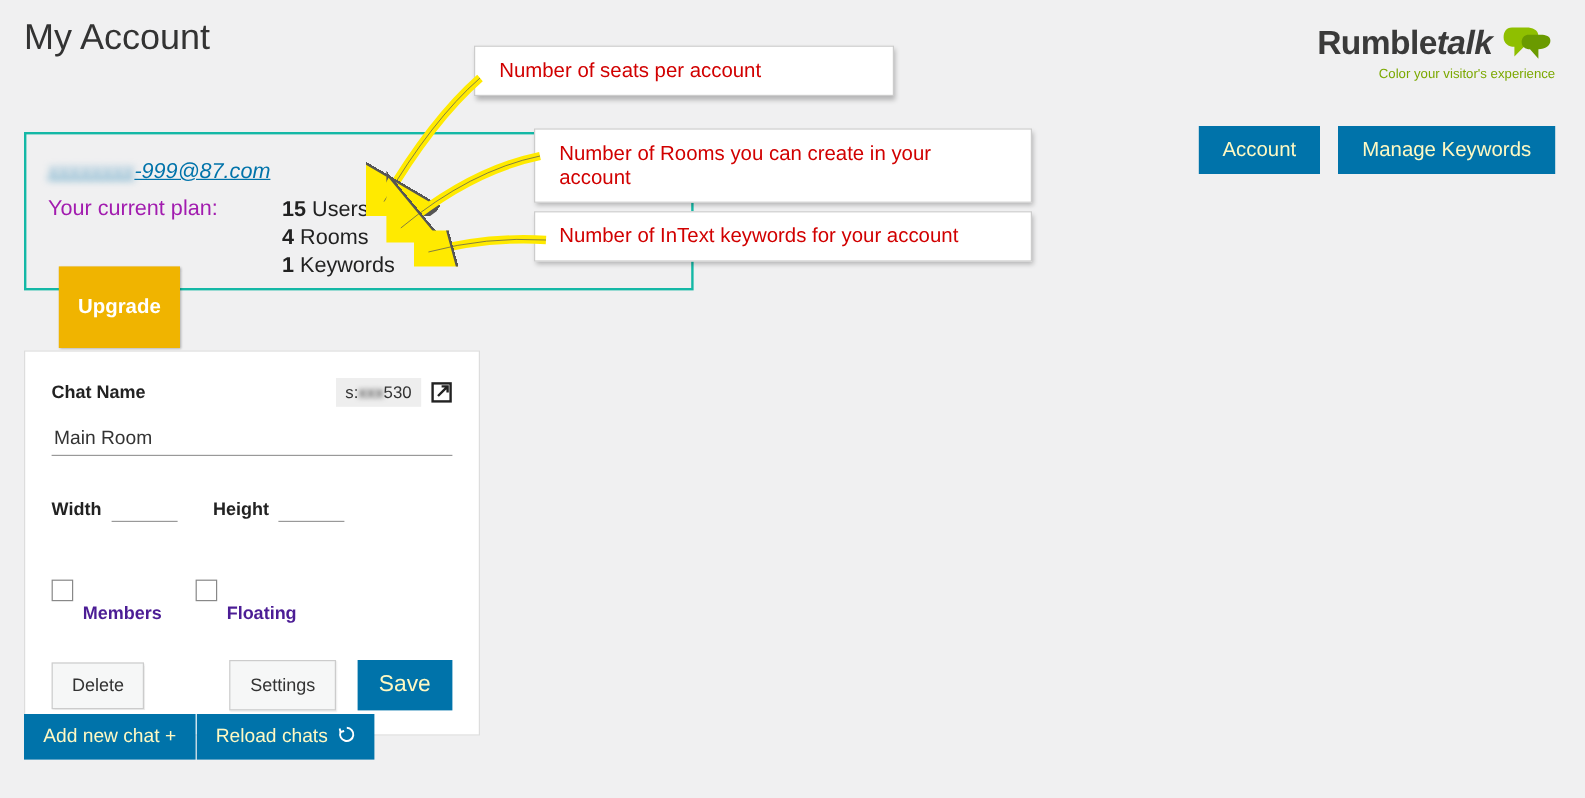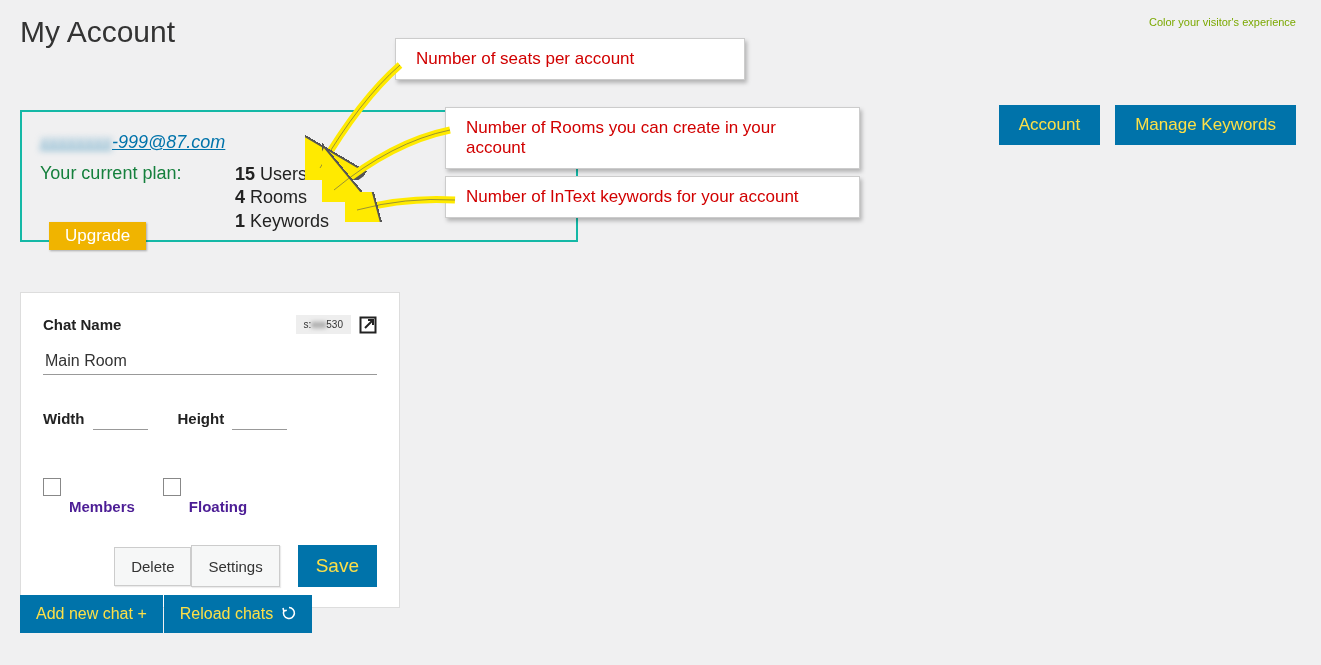--- a/index.html
+++ b/index.html
@@ -50,21 +50,21 @@
   
   .top-buttons {
     position: absolute;
     right: 25px;
     top: 105px;
     display: flex;
     gap: 15px;
   }
   .btn-primary {
     background: #0073aa;
-    color: #fde047;
+    color: #fef9c3;
     border: none;
     padding: 10px 20px;
     font-size: 17px;
     cursor: pointer;
   }
   .btn-light {
     background: #f6f7f7;
     border: 1px solid #ccc;
     color: #333;
     padding: 10px 16px;
@@ -83,34 +83,34 @@
     border: 2px solid #14b8a6;
     padding: 20px 18px 0 18px;
   }
   .account-email {
     color: #0073aa;
     font-style: italic;
     text-decoration: underline;
     font-size: 18px;
   }
   .plan-row { margin-top: 10px; display: flex; align-items: flex-start; }
-  .plan-label { font-size: 18px; color: #15803d; width: 195px; }
+  .plan-label { font-size: 18px; color: #a21caf; width: 195px; }
   .plan-stats { font-size: 18px; color: #222; }
   .plan-stats .line { line-height: 1.3; }
   .plan-stats b { font-weight: 700; }
 
   .upgrade-btn {
     position: absolute;
     left: 49px;
     top: 222px;
     background: #f0b400;
     color: #fff;
-    font-weight: 400;
+    font-weight: 700;
     font-size: 17px;
-    padding: 4px 16px;
+    padding: 24px 16px;
     border: none;
     cursor: pointer;
     box-shadow: 1px 1px 2px rgba(0,0,0,0.3);
   }
 
   
   .annotation {
     position: absolute;
     background: #fff;
     border: 1px solid #ccc;
@@ -134,21 +134,21 @@
     background: #fff;
     border: 1px solid #ddd;
     padding: 22px 22px 20px 22px;
   }
   .chat-row1 { display: flex; justify-content: space-between; align-items: center; }
   .chat-name-label { font-size: 15px; font-weight: 700; color: #222; }
   .chat-id-group { display: flex; align-items: center; gap: 8px; }
   .chat-id-badge {
     background: #eee;
     padding: 4px 8px;
-    font-size: 10px;
+    font-size: 14px;
     color: #333;
     filter: blur(0);
   }
   .open-icon {
     width: 18px; height: 18px;
     display: inline-flex; align-items: center; justify-content: center;
     cursor: pointer;
   }
   .room-input {
     width: 100%;
@@ -176,21 +176,21 @@
   .checks-row { display: flex; gap: 28px; margin-top: 28px; align-items: center;}
   .check-group { display: flex; gap: 8px; align-items: center;}
   .check-box {
     width: 18px; height: 18px;
     border: 1px solid #888;
     background: #fff;
     cursor: pointer;
   }
   .check-label { font-size: 15px; font-weight: 700; color: #4c1d95; margin-top: 40px;}
 
-  .card-actions { display: flex; justify-content: flex-end; margin-top: 30px; align-items: center;}
+  .card-actions { display: flex; justify-content: space-between; margin-top: 30px; align-items: center;}
   .card-actions .right { display: flex; gap: 18px;}
 
   
   .bottom-buttons {
     position: absolute;
     left: 20px;
     top: 595px;
     display: flex;
     gap: 1px;
   }
@@ -204,20 +204,29 @@
     filter: blur(3px);
     color: #6aa7c7;
   }
 </style>
 </head>
 <body>
 
 <h1 class="page-title">My Account</h1>
 
 <div class="logo">
+  <div>
+    <span class="logo-text"><span>Rumble</span><span class="talk">talk</span></span>
+    <span class="logo-bubble">
+      <svg width="44" height="34" viewBox="0 0 44 34">
+        <path d="M8 2 C3 2 1 6 1 10 C1 15 5 18 10 18 L10 26 L18 18 C26 18 30 14 30 9 C30 4 25 2 20 2 Z" fill="#8fbf00"></path>
+        <path d="M22 8 C18 8 16 11 16 14 C16 18 19 20 23 20 L30 28 L30 20 C36 20 40 17 40 13 C40 9 36 8 32 8 Z" fill="#6a9a00"></path>
+      </svg>
+    </span>
+  </div>
   <span class="logo-sub">Color your visitor's experience</span>
 </div>
 
 <div class="top-buttons">
   <button class="btn-primary">Account</button>
   <button class="btn-primary">Manage Keywords</button>
 </div>
 
 <div class="account-box">
   <a href="#" class="account-email">

